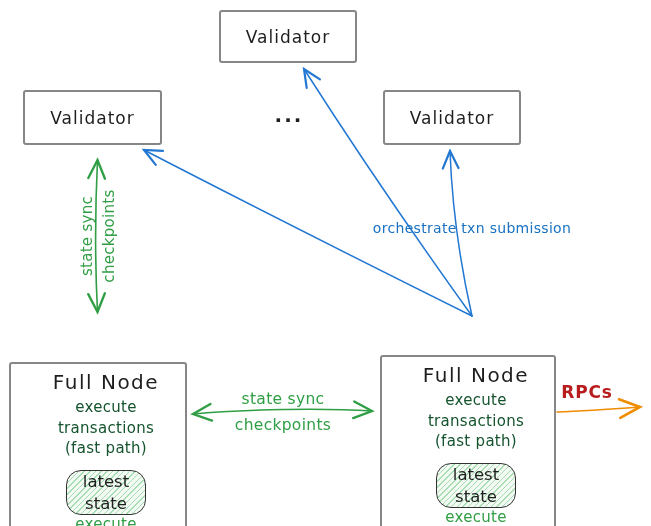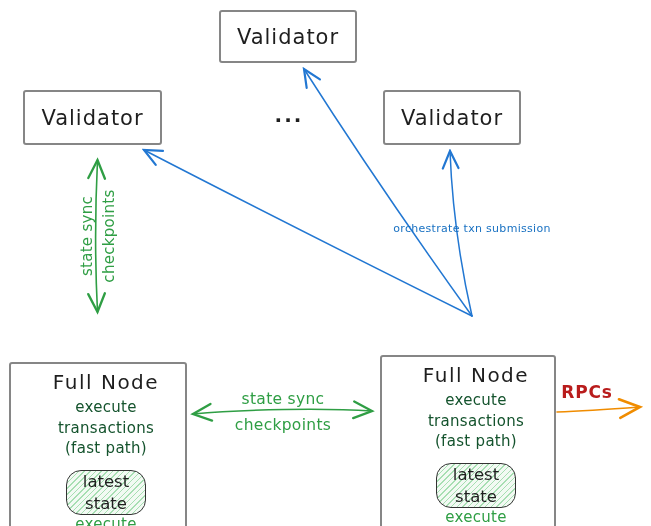--- a/index.html
+++ b/index.html
@@ -26,21 +26,21 @@
   
   .vbox {
     position: absolute;
     box-sizing: border-box;
     border: 2px solid #868686;
     border-radius: 3px;
     background: #ffffff;
     display: flex;
     align-items: center;
     justify-content: center;
-    font-size: 21px;
+    font-size: 17px;
     letter-spacing: 1px;
     color: #1e1e1e;
   }
   .vbox-top   { left: 219px; top: 10px; width: 138px; height: 53px; }
   .vbox-left  { left: 23px;  top: 90px; width: 139px; height: 55px; }
   .vbox-right { left: 383px; top: 90px; width: 138px; height: 55px; }
 
   .fnbox {
     position: absolute;
     box-sizing: border-box;
@@ -133,21 +133,21 @@
     text-align: center;
     white-space: nowrap;
     letter-spacing: 0.3px;
   }
   .lbl-orchestrate {
     position: absolute;
     left: 472px;
     top: 228px;
     transform: translate(-50%, -50%);
     color: #1971c2;
-    font-size: 11px;
+    font-size: 14px;
     white-space: nowrap;
     letter-spacing: 0.3px;
   }
   .lbl-rpcs {
     position: absolute;
     left: 587px;
     top: 392px;
     transform: translate(-50%, -50%);
     color: #b91c1c;
     font-size: 17px;

